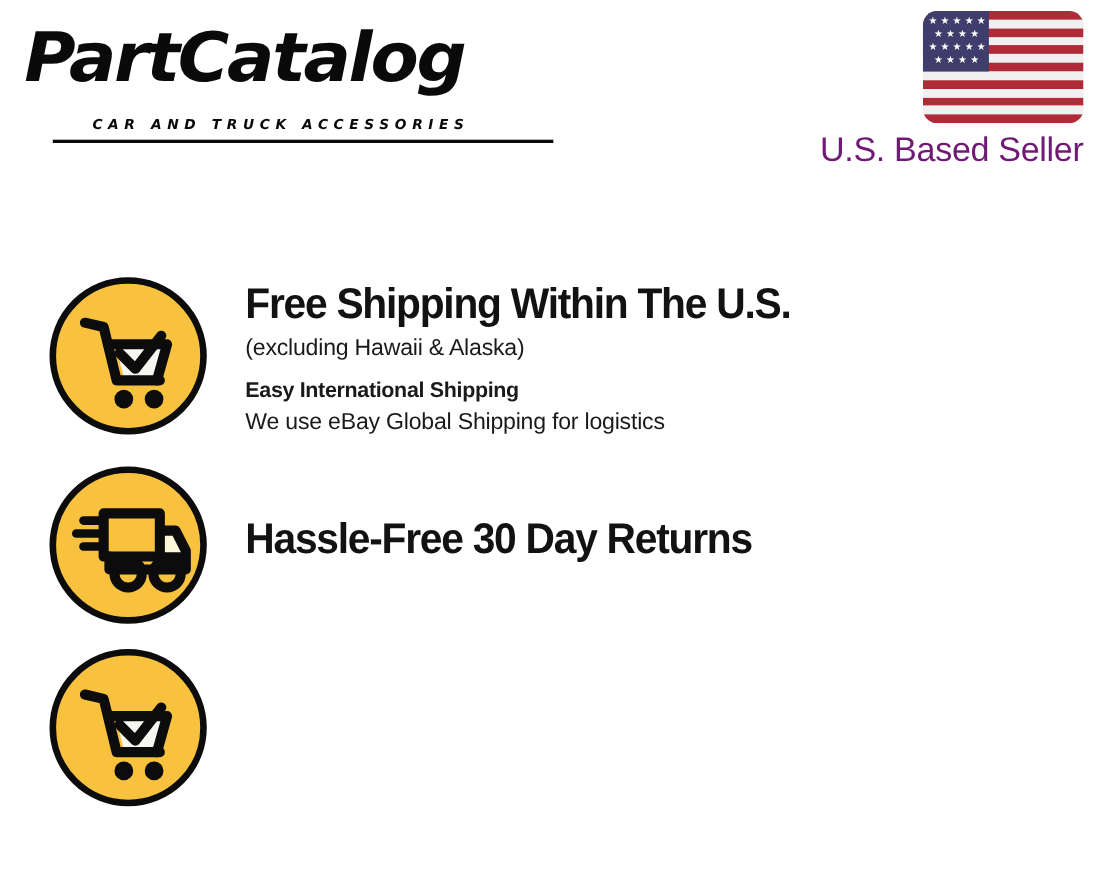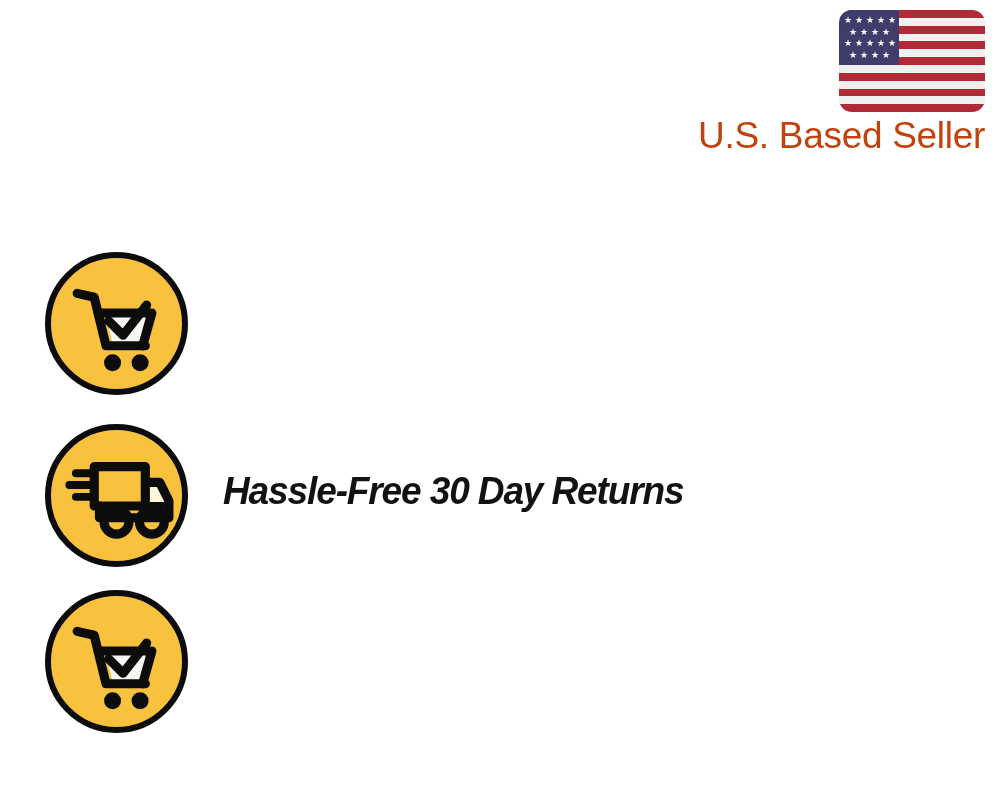--- a/index.html
+++ b/index.html
@@ -100,24 +100,24 @@
     font-family: "DejaVu Sans", sans-serif;
   }
   #seller-caption {
     position: absolute;
     left: 600px;
     top: 119px;
     width: 385px;
     text-align: right;
     font-family: "Liberation Sans", sans-serif;
     font-weight: 400;
-    font-size: 37px;
+    font-size: 31px;
     line-height: 34px;
     letter-spacing: -0.3px;
-    color: #c2410c;
+    color: #701a75;
     white-space: nowrap;
   }
 
   
   .feature-row {
     position: absolute;
     left: 0;
     width: 1000px;
   }
   #feature-row-0 { top: 252px; height: 150px; }
@@ -172,28 +172,33 @@
     font-weight: bold;
     font-size: 19.5px;
     line-height: 28px;
     letter-spacing: -0.3px;
   }
 
   
   #feature-row-0 .feature-text { top: 2px; }
   #feature-row-0 .feature-heading { margin-bottom: 2px; }
   #feature-row-0 .sub-excl { margin-bottom: 10px; }
-  #feature-row-1 .feature-text { top: 44px; font-style: italic; }
+  #feature-row-1 .feature-text { top: 44px; }
   #feature-row-2 .feature-text { top: 44px; }
 </style>
 </head>
 <body>
 
 <div id="header">
 
+  <div id="brand-logo">
+    <div id="brand-wordmark">PartCatalog</div>
+    <div id="brand-tagline">CAR AND TRUCK ACCESSORIES</div>
+    <div id="logo-underline"></div>
+  </div>
 
   <div id="us-flag-badge">
     <div class="flag-stripe red" style="top:0px"></div>
     <div class="flag-stripe white" style="top:7.85px"></div>
     <div class="flag-stripe red" style="top:15.7px"></div>
     <div class="flag-stripe white" style="top:23.5px"></div>
     <div class="flag-stripe red" style="top:31.4px"></div>
     <div class="flag-stripe white" style="top:39.2px"></div>
     <div class="flag-stripe red" style="top:47.1px"></div>
     <div class="flag-stripe white" style="top:54.9px"></div>
@@ -235,20 +240,26 @@
   <div class="feature-icon-badge">
     <svg viewBox="0 0 100 100" xmlns="http://www.w3.org/2000/svg">
       <polygon points="41,41 75,41 69,65 47,65" fill="#f7f7f2"></polygon>
       <path d="M20 27 L33 30 L42 67 L72 67" fill="none" stroke="#0c0c0c" stroke-width="7" stroke-linecap="round" stroke-linejoin="round"></path>
       <path d="M36 42 L77 42 L70 67" fill="none" stroke="#0c0c0c" stroke-width="7" stroke-linecap="round" stroke-linejoin="round"></path>
       <path d="M44 48 L55 59 L73 36" fill="none" stroke="#0c0c0c" stroke-width="7" stroke-linecap="round" stroke-linejoin="round"></path>
       <circle cx="47" cy="80" r="6.5" fill="#0c0c0c"></circle>
       <circle cx="68" cy="80" r="6.5" fill="#0c0c0c"></circle>
     </svg>
   </div>
+  <div class="feature-text">
+    <div class="feature-heading">Free Shipping Within The U.S.</div>
+    <div class="feature-subtext sub-excl">(excluding Hawaii &amp; Alaska)</div>
+    <div class="feature-subtext strong">Easy International Shipping</div>
+    <div class="feature-subtext">We use eBay Global Shipping for logistics</div>
+  </div>
 </div>
 
 <div class="feature-row" id="feature-row-1">
   <div class="feature-icon-badge">
     <svg viewBox="0 0 100 100" xmlns="http://www.w3.org/2000/svg">
       <path d="M72 40 L82 40 L88 53 L88 62 L72 62 Z" fill="#fdf6d8"></path>
       <rect x="33" y="28" width="39" height="30" fill="none" stroke="#0c0c0c" stroke-width="7" stroke-linejoin="round"></rect>
       <path d="M72 40 L83 40 L90 54 L90 67 L37 67 L37 58" fill="none" stroke="#0c0c0c" stroke-width="7" stroke-linecap="round" stroke-linejoin="round"></path>
       <line x1="72" y1="58" x2="90" y2="58" stroke="#0c0c0c" stroke-width="6" stroke-linecap="round"></line>
       <circle cx="50" cy="70" r="9.5" fill="none" stroke="#0c0c0c" stroke-width="7"></circle>

